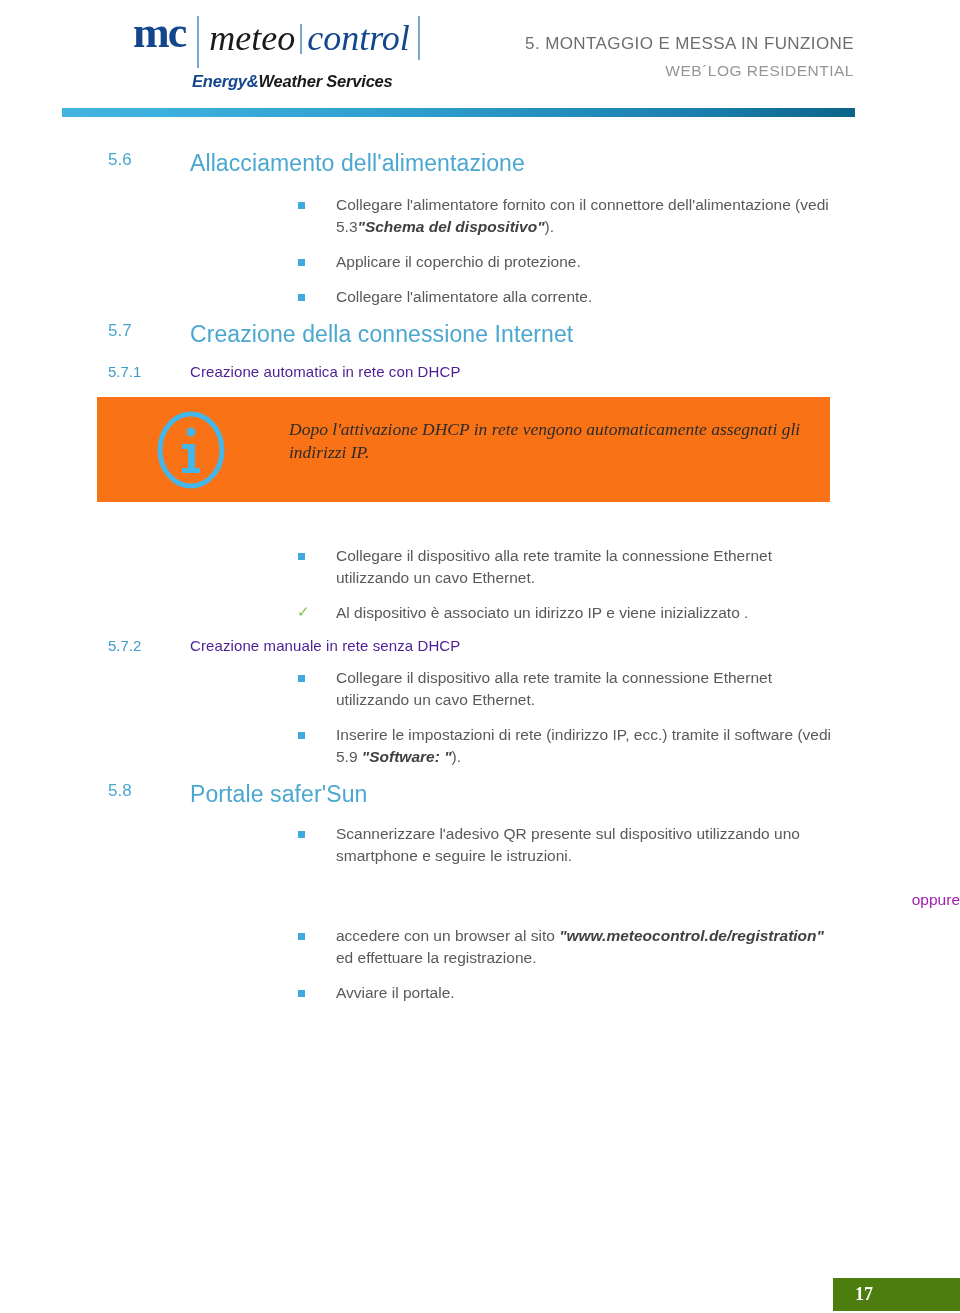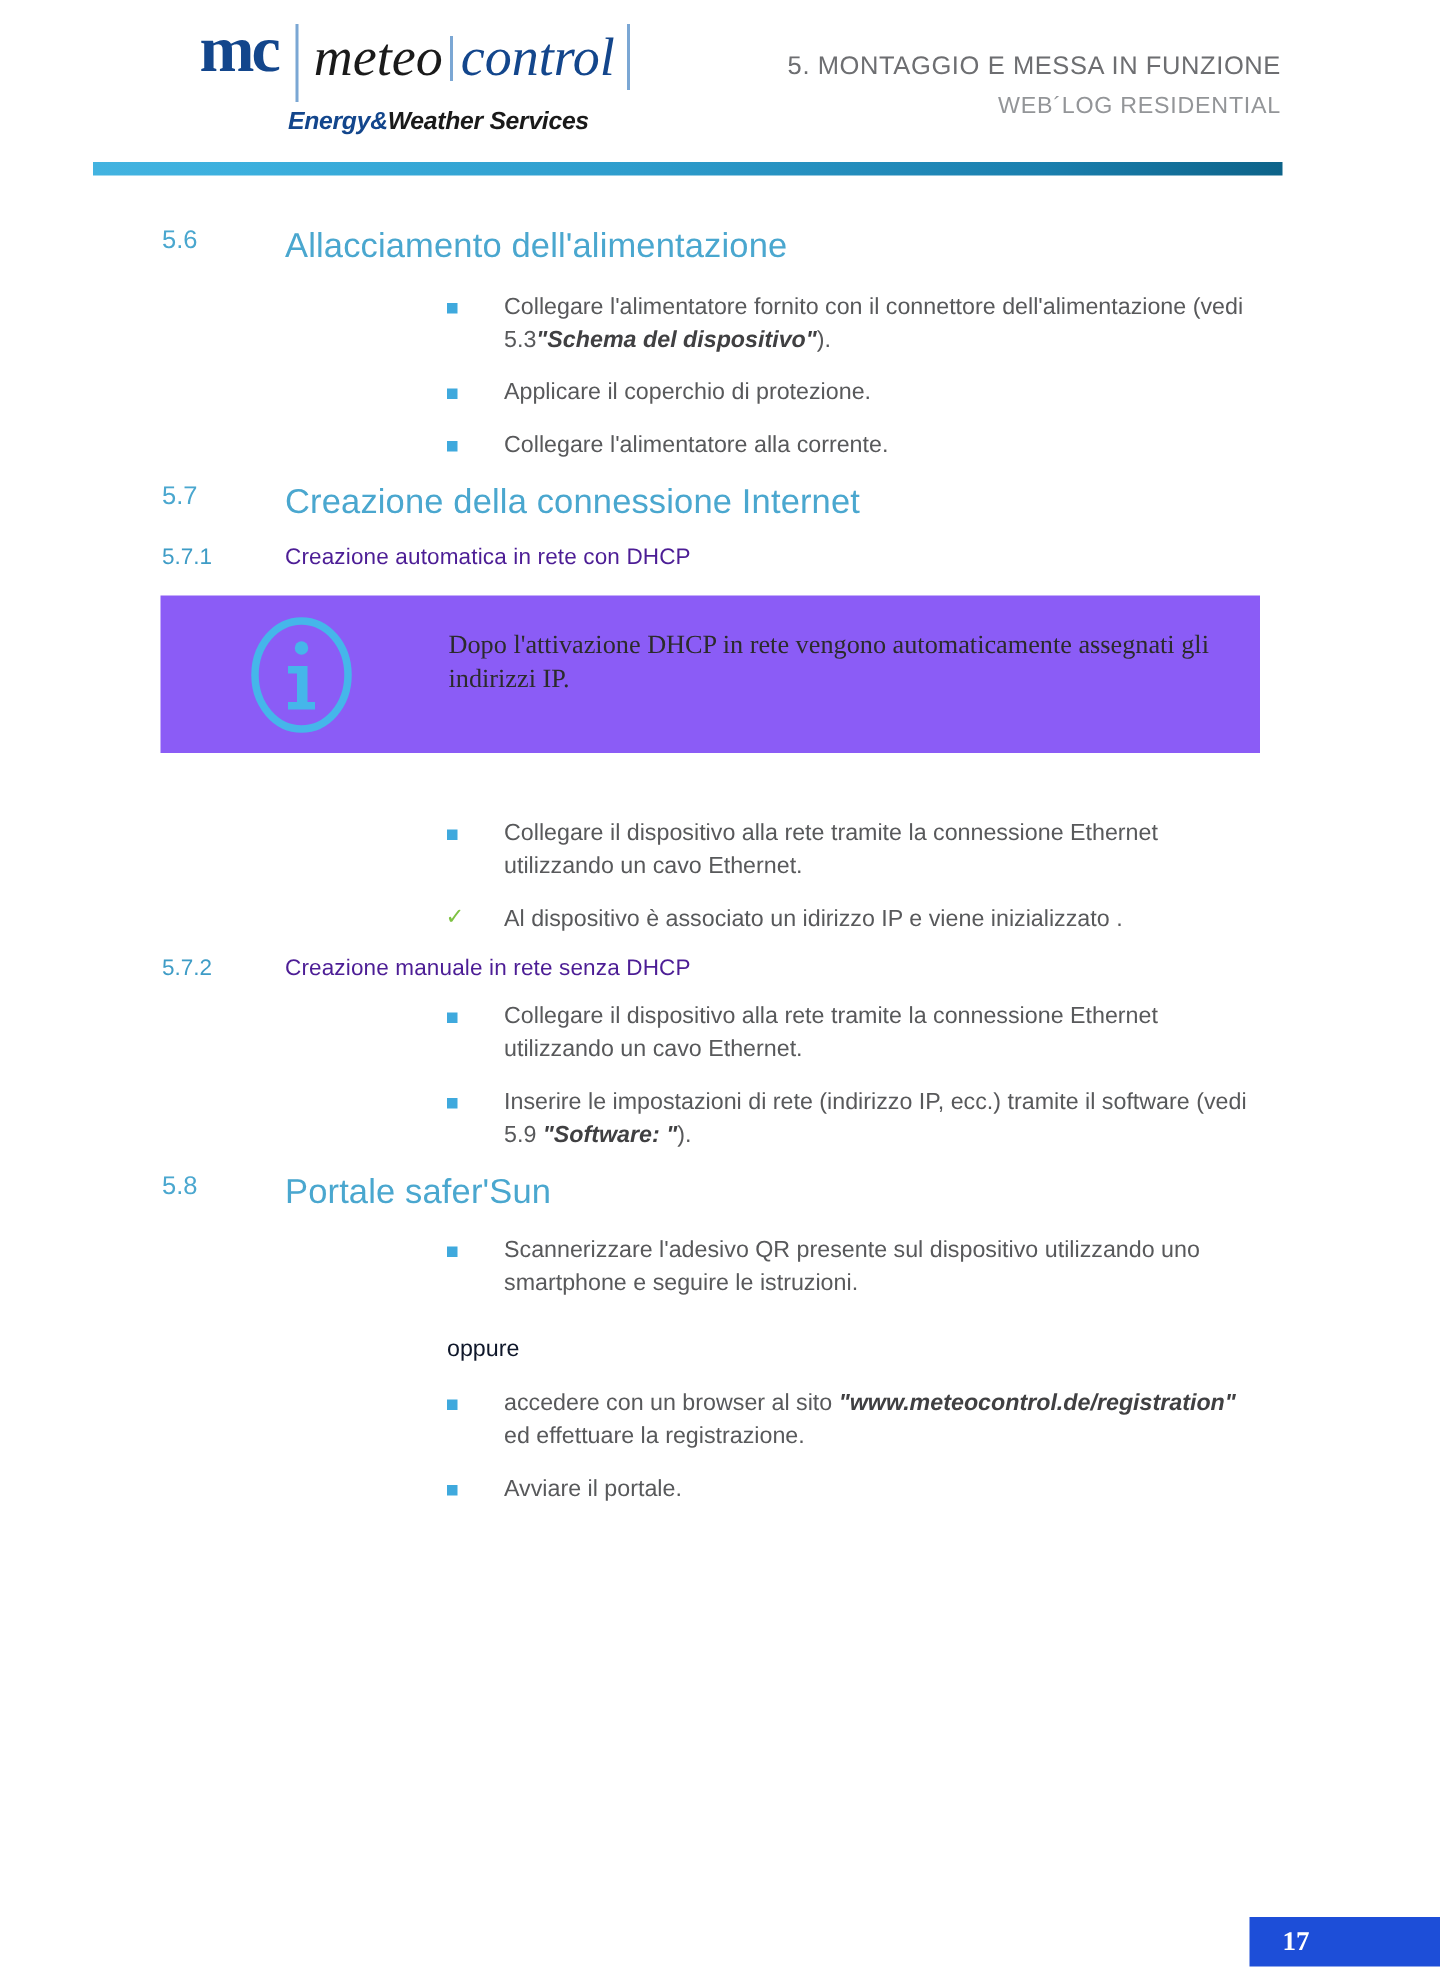--- a/index.html
+++ b/index.html
@@ -183,25 +183,26 @@
   }
   .bullet .it {
     font-style: italic;
     font-weight: bold;
     color: #404042;
   }
 
   
   .infobox {
     position: absolute;
-    left: 107px;
+    left: 97px;
     top: 247px;
     width: 733px;
     height: 105px;
-    background: #8b5cf6;
+    background: #f97316;
+    font-style: italic;
   }
   .info-icon {
     position: absolute;
     left: 58px;
     top: 13px;
     width: 72px;
     height: 80px;
   }
   .info-icon svg { display: block; }
   .info-text {
@@ -211,31 +212,32 @@
     width: 520px;
     font-family: "Liberation Serif", serif;
     font-size: 17.5px;
     line-height: 23px;
     color: #2b2b2b;
   }
 
   .oppure {
     margin-left: 298px;
     font-size: 15.5px;
-    color: #0f172a;
+    color: #a21caf;
+    text-align: right;
   }
 
   
   .footer-bar {
     position: absolute;
     left: 833px;
     top: 1278px;
     width: 127px;
     height: 33px;
-    background: #1d4ed8;
+    background: #4d7c0f;
   }
   .footer-num {
     position: absolute;
     left: 22px;
     top: 6px;
     font-family: "Liberation Serif", serif;
     font-weight: bold;
     font-size: 18px;
     color: #ffffff;
   }

